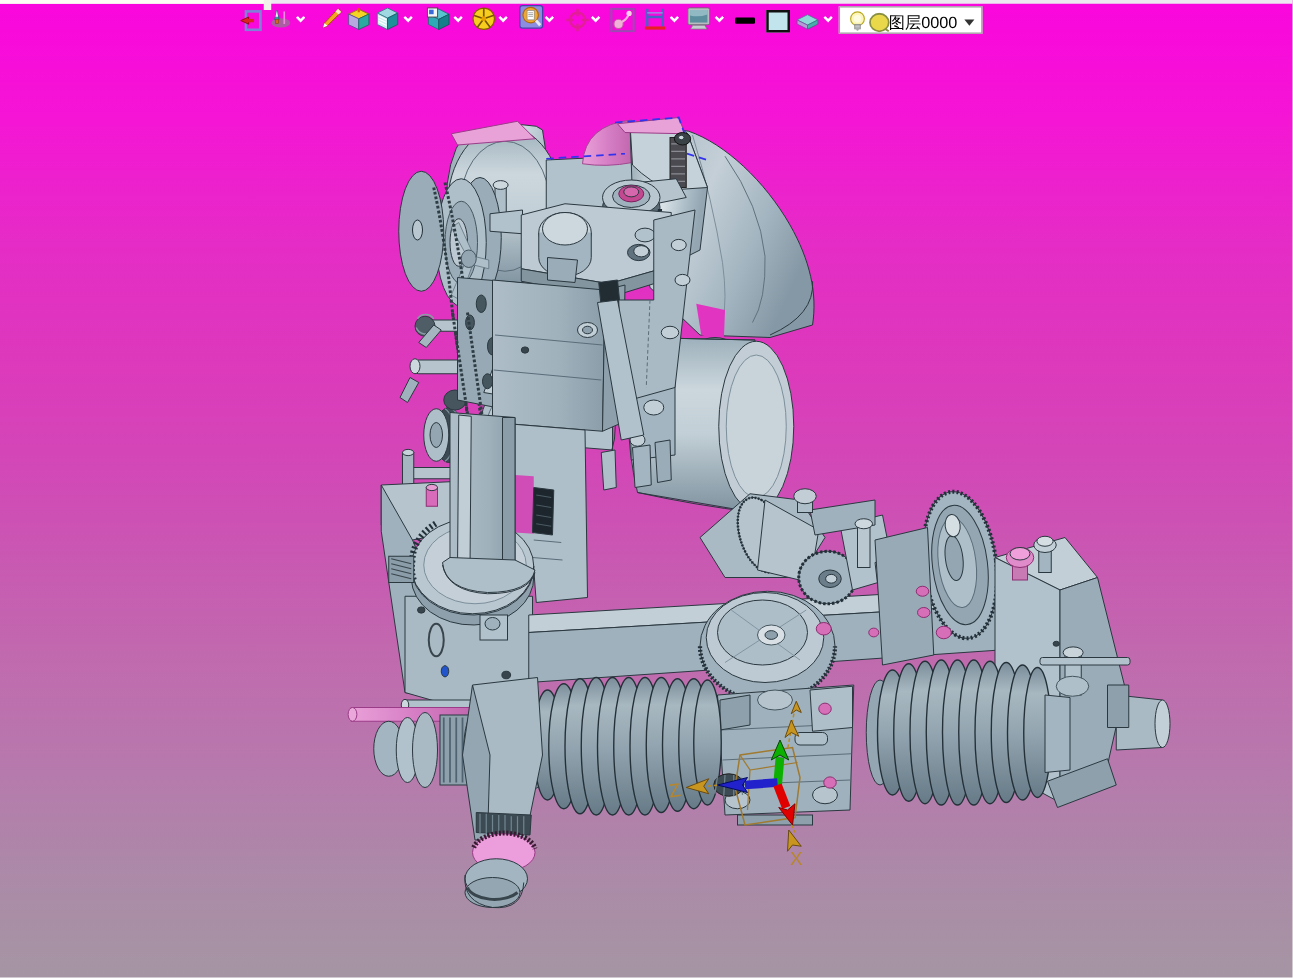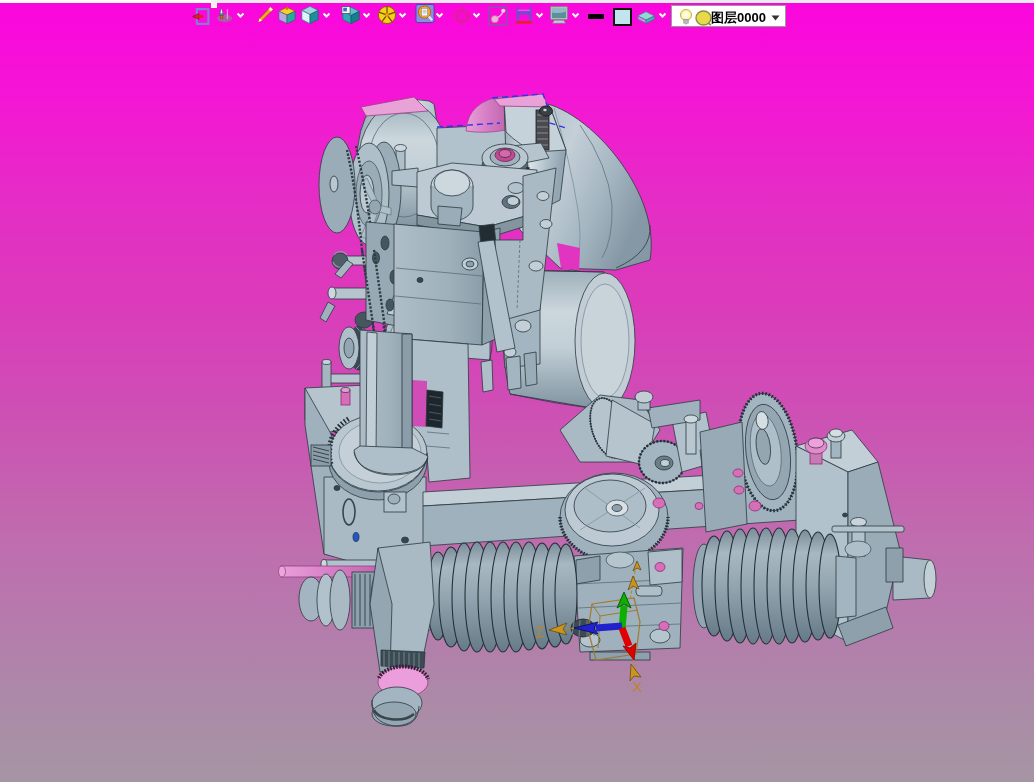--- a/index.html
+++ b/index.html
@@ -5,21 +5,21 @@
   html,body{margin:0;padding:0;width:1034px;height:782px;overflow:hidden;
     font-family:"Liberation Sans",sans-serif;}
   #bg{position:absolute;left:0;top:0;width:1034px;height:782px;
     background:linear-gradient(180deg,#fa06dd 0%,#f515d5 12%,#e52cc6 25%,#dc3abb 38%,#d04bb6 50%,#c958b2 57%,#c06bae 68%,#b877ad 77%,#ac89a8 89%,#a595a3 100%);}
   #topstrip{position:absolute;left:0;top:0;width:1034px;height:3px;background:#eceaf0;}
   #topleft{position:absolute;left:0;top:0;width:213px;height:3px;background:#fdfdf5;}
   #notch{position:absolute;left:211px;top:0;width:6px;height:8px;background:#f2f1ea;}
   .ico{position:absolute;top:6px;width:20px;height:20px;}
   .chev{position:absolute;top:12px;width:9px;height:7px;}
   #combo{position:absolute;left:671px;top:5px;width:115px;height:22px;background:#fff;
-    border:1px solid #9a9a9a;box-sizing:border-box;font-weight:bold;}
+    border:1px solid #9a9a9a;box-sizing:border-box;}
   #combotext{position:absolute;left:39px;top:3px;font-size:13px;color:#000;letter-spacing:0px;}
   #machine{position:absolute;left:0;top:0;}
 </style>
 </head>
 <body>
 <div id="bg"></div>
 <div id="topstrip"></div>
 <div id="topleft"></div>
 <div id="notch"></div>
 

